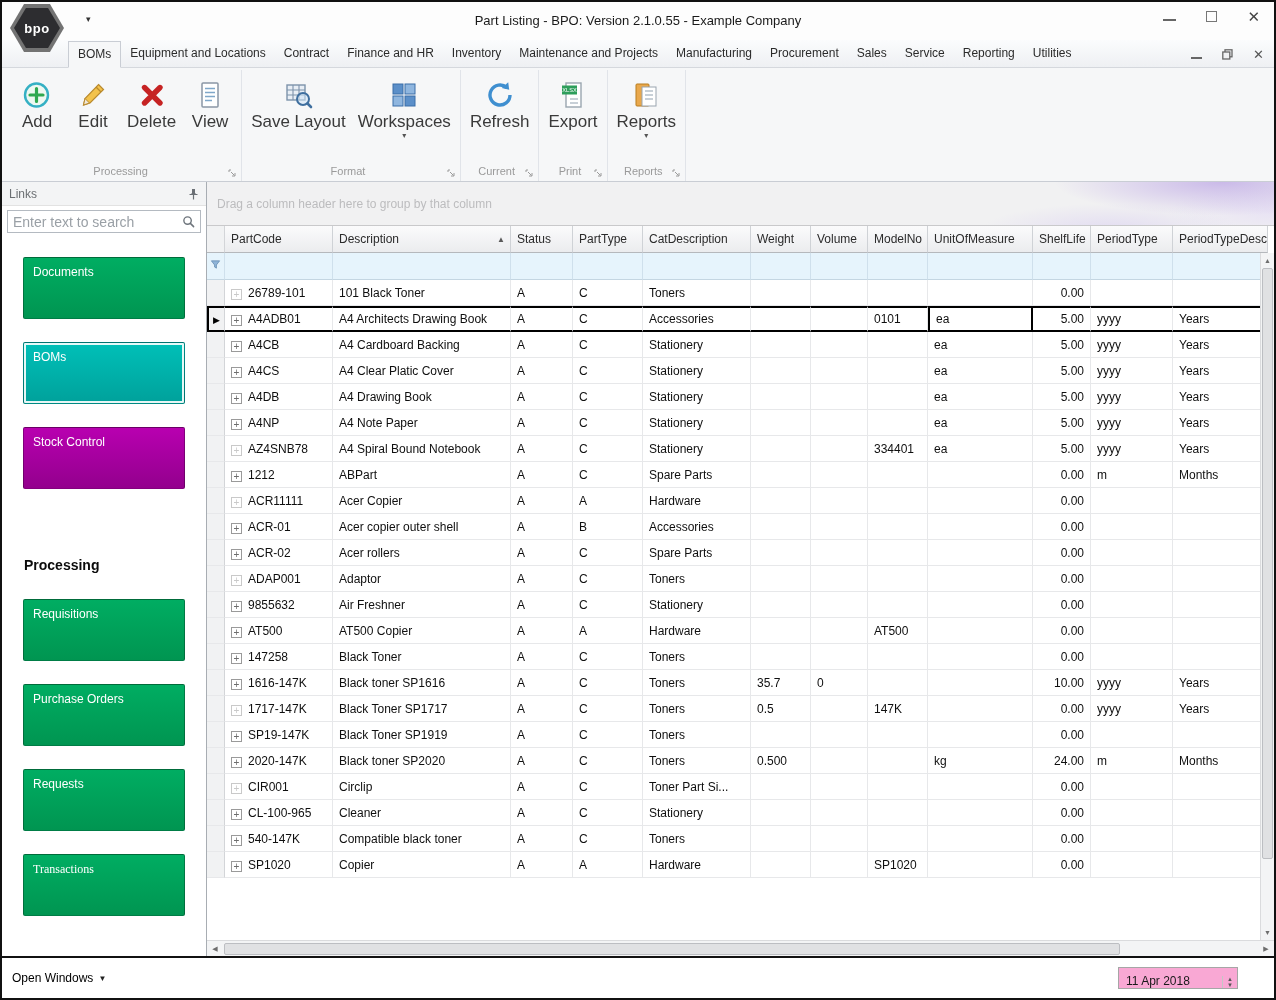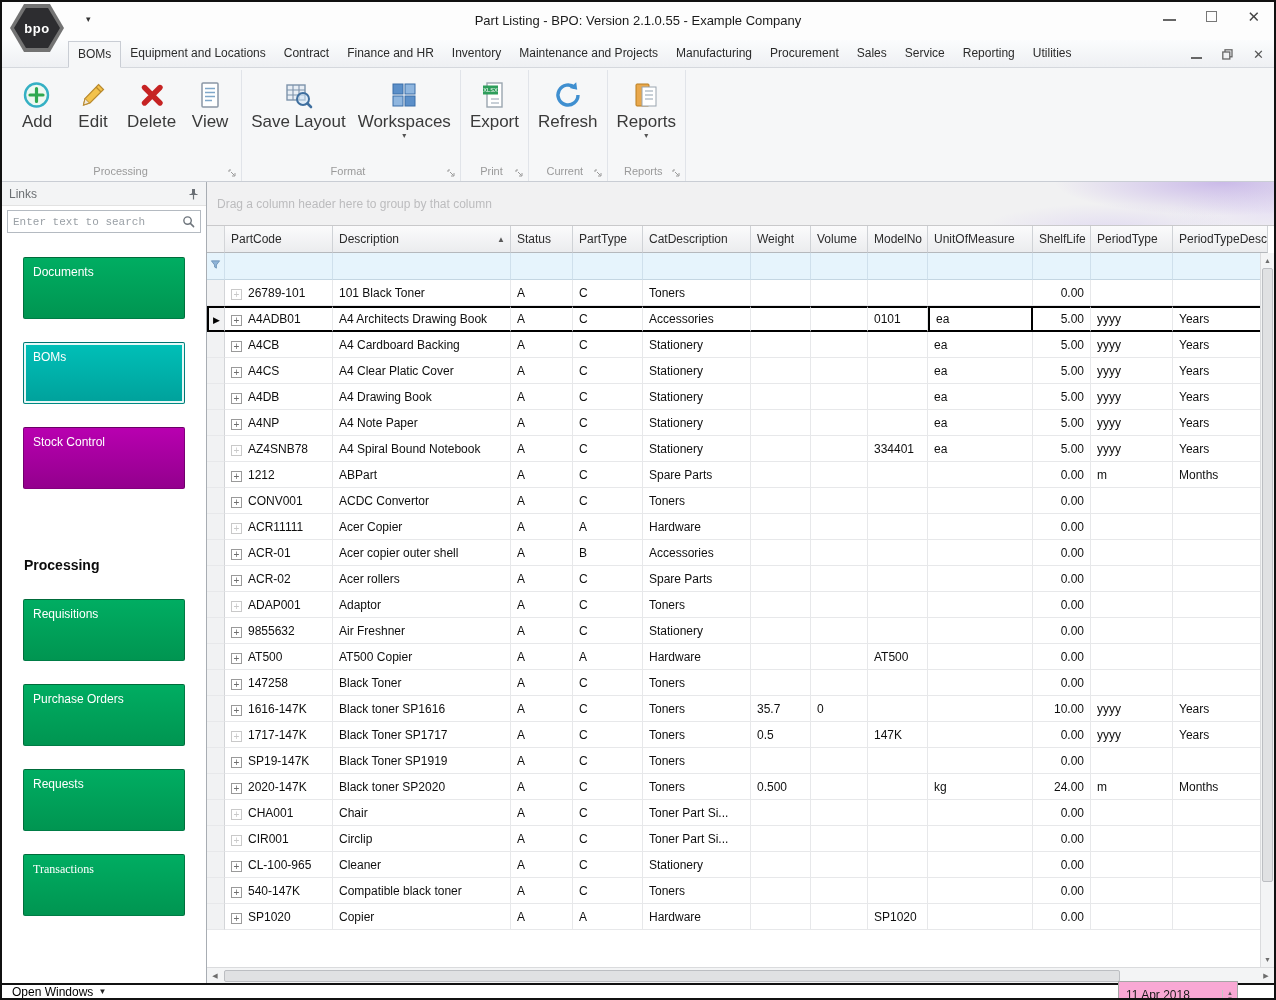--- a/index.html
+++ b/index.html
@@ -43,21 +43,21 @@
 
   
   .main { flex:1; display:flex; min-height:0; }
 
   
   .sidebar { width:205px; flex:none; border-right:1px solid #a8adb3; background:#fff; display:flex; flex-direction:column; overflow:hidden; }
   .links-header { height:24px; background:#f3f4f5; border-bottom:1px solid #e2e2e2; display:flex; align-items:center; padding:0 7px; color:#6b6f73; flex:none; }
   .links-header .pin { margin-left:auto; line-height:0; cursor:pointer; }
   .search-row { padding:4px 5px 7px; flex:none; }
   .search-box { height:23px; border:1px solid #b4bac1; display:flex; align-items:center; padding:0 5px; background:#fff; }
-  .search-box input { border:none; outline:none; flex:1; font-size:11px; font-family:Liberation Mono, monospace; color:#333; min-width:0; background:transparent; }
+  .search-box input { border:none; outline:none; flex:1; font-size:14px; font-family:Liberation Sans, sans-serif; color:#333; min-width:0; background:transparent; }
   .search-box input::placeholder { color:#9aa0a6; opacity:1; }
   .nav { padding:17px 0 0 21px; flex:none; }
   .navbtn { width:162px; height:62px; margin-bottom:23px; color:#fff; font-size:12px; padding:7px 9px; border-radius:2px;
             border:1px solid rgba(0,0,0,.28); cursor:pointer; }
   .navbtn.selected { box-shadow:inset 0 0 0 2px rgba(255,255,255,.9); }
   .section-title { font-size:14px; font-weight:bold; color:#0c0c0c; margin:45px 0 26px 22px; }
 
   
   .grid-area { flex:1; display:flex; flex-direction:column; min-width:0; background:#fff; }
   .group-bar { height:44px; background:#f1f1f2; border-bottom:1px solid #c9c9cb; display:flex; align-items:center;
@@ -91,21 +91,21 @@
   .vscroll { position:absolute; top:27px; right:0; bottom:0; width:14px; background:#f3f4f5; border-left:1px solid #dadbdd; display:flex; flex-direction:column; align-items:stretch; }
   .sbtn { flex:none; height:15px; display:flex; align-items:center; justify-content:center; font-size:7px; color:#6d6d6d; cursor:pointer; }
   .vthumb { flex:none; height:86%; margin:0 1px; background:#e0e1e3; border:1px solid #bcbec2; border-radius:2px; cursor:grab; }
   .vspacer { flex:1; }
   .hscroll { height:16px; background:#f3f4f5; border-top:1px solid #dadbdd; display:flex; align-items:center; flex:none; }
   .hscroll .sbtn { width:16px; height:100%; }
   .hthumb { flex:none; width:84%; height:12px; margin:0 1px; background:#e0e1e3; border:1px solid #bcbec2; border-radius:2px; cursor:grab; }
   .hspacer { flex:1; }
 
   
-  .statusbar { height:15px; border-top:2px solid #111; background:#fff; display:flex; align-items:center; padding:0 10px; flex:none; }
+  .statusbar { height:42px; border-top:2px solid #111; background:#fff; display:flex; align-items:center; padding:0 10px; flex:none; }
   .open-windows { display:flex; align-items:center; gap:5px; font-size:12px; color:#000; cursor:pointer; }
   .open-windows .chev { font-size:8px; color:#222; }
   .datebox { margin-left:auto; margin-right:26px; width:120px; height:22px; border:1px solid #a6a6a6; display:flex; align-items:flex-end; background:#f9a8d4; }
   .datebox .val { flex:1; display:flex; align-items:center; padding-left:7px; font-size:12px; cursor:text; }
   .datebox .spin { width:15px; border-left:1px solid #c6c6c6; display:flex; flex-direction:column; }
   .datebox .spin span { flex:1; display:flex; align-items:center; justify-content:center; font-size:6px; color:#555; cursor:pointer; }
 </style>
 </head>
 <body>
 
@@ -231,51 +231,51 @@
               <path d="M1 3V1h2" stroke="#9a9a9a" fill="none"></path>
               <path d="M3 3l3.5 3.5M7 4v3H4" stroke="#9a9a9a" fill="none"></path>
             </svg></span>
         </div>
       </div>
       <div class="rgroup">
         <div class="rgroup-buttons">
           <div class="rbutton">
             <span>
               <svg viewBox="0 0 32 32">
+                <path d="M26 16a10 10 0 1 1-3.2-7.3" fill="none" stroke="#3f8fd0" stroke-width="3.4"></path>
+                <path d="M24.2 3.2l1 7.6-7.5-1.7z" fill="#3f8fd0"></path>
+              </svg>
+            </span>
+            <span class="lbl">Refresh</span>
+          </div>
+        </div>
+        <div class="rgroup-footer">
+          <span>Current</span>
+          <span class="launcher"><svg width="8" height="8" viewBox="0 0 8 8">
+              <path d="M1 3V1h2" stroke="#9a9a9a" fill="none"></path>
+              <path d="M3 3l3.5 3.5M7 4v3H4" stroke="#9a9a9a" fill="none"></path>
+            </svg></span>
+        </div>
+      </div>
+      <div class="rgroup">
+        <div class="rgroup-buttons">
+          <div class="rbutton">
+            <span>
+              <svg viewBox="0 0 32 32">
                 <rect x="9" y="4" width="15" height="24" fill="#ffffff" stroke="#9aa5af" stroke-width="1.4"></rect>
                 <path d="M13 20h8M13 24h8" stroke="#b7c1ca" stroke-width="1.4"></path>
                 <rect x="5" y="6.5" width="15" height="9" fill="#2e9e5b"></rect>
                 <text x="12.5" y="13.3" font-size="5.6" fill="#ffffff" text-anchor="middle" font-family="Liberation Sans, sans-serif">XLSX</text>
               </svg>
             </span>
             <span class="lbl">Export</span>
           </div>
         </div>
         <div class="rgroup-footer">
           <span>Print</span>
-          <span class="launcher"><svg width="8" height="8" viewBox="0 0 8 8">
-              <path d="M1 3V1h2" stroke="#9a9a9a" fill="none"></path>
-              <path d="M3 3l3.5 3.5M7 4v3H4" stroke="#9a9a9a" fill="none"></path>
-            </svg></span>
-        </div>
-      </div>
-      <div class="rgroup">
-        <div class="rgroup-buttons">
-          <div class="rbutton">
-            <span>
-              <svg viewBox="0 0 32 32">
-                <path d="M26 16a10 10 0 1 1-3.2-7.3" fill="none" stroke="#3f8fd0" stroke-width="3.4"></path>
-                <path d="M24.2 3.2l1 7.6-7.5-1.7z" fill="#3f8fd0"></path>
-              </svg>
-            </span>
-            <span class="lbl">Refresh</span>
-          </div>
-        </div>
-        <div class="rgroup-footer">
-          <span>Current</span>
           <span class="launcher"><svg width="8" height="8" viewBox="0 0 8 8">
               <path d="M1 3V1h2" stroke="#9a9a9a" fill="none"></path>
               <path d="M3 3l3.5 3.5M7 4v3H4" stroke="#9a9a9a" fill="none"></path>
             </svg></span>
         </div>
       </div>
       <div class="rgroup">
         <div class="rgroup-buttons">
           <div class="rbutton">
             <span>
@@ -509,35 +509,20 @@
                 <td></td>
                 <td></td>
                 <td></td>
                 <td></td>
                 <td class="num">0.00</td>
                 <td>m</td>
                 <td>Months</td>
               </tr>
               <tr>
                 <td class="indicator"></td>
-                <td><span class="expander">+</span><span>CONV001</span></td>
-                <td>ACDC Convertor</td>
-                <td>A</td>
-                <td>C</td>
-                <td>Toners</td>
-                <td></td>
-                <td></td>
-                <td></td>
-                <td></td>
-                <td class="num">0.00</td>
-                <td></td>
-                <td></td>
-              </tr>
-              <tr>
-                <td class="indicator"></td>
                 <td><span class="expander dim">+</span><span>ACR11111</span></td>
                 <td>Acer Copier</td>
                 <td>A</td>
                 <td>A</td>
                 <td>Hardware</td>
                 <td></td>
                 <td></td>
                 <td></td>
                 <td></td>
                 <td class="num">0.00</td>
@@ -686,35 +671,20 @@
                 <td>A</td>
                 <td>C</td>
                 <td>Toners</td>
                 <td>0.500</td>
                 <td></td>
                 <td></td>
                 <td>kg</td>
                 <td class="num">24.00</td>
                 <td>m</td>
                 <td>Months</td>
-              </tr>
-              <tr>
-                <td class="indicator"></td>
-                <td><span class="expander dim">+</span><span>CHA001</span></td>
-                <td>Chair</td>
-                <td>A</td>
-                <td>C</td>
-                <td>Toner Part Si...</td>
-                <td></td>
-                <td></td>
-                <td></td>
-                <td></td>
-                <td class="num">0.00</td>
-                <td></td>
-                <td></td>
               </tr>
               <tr>
                 <td class="indicator"></td>
                 <td><span class="expander dim">+</span><span>CIR001</span></td>
                 <td>Circlip</td>
                 <td>A</td>
                 <td>C</td>
                 <td>Toner Part Si...</td>
                 <td></td>
                 <td></td>

